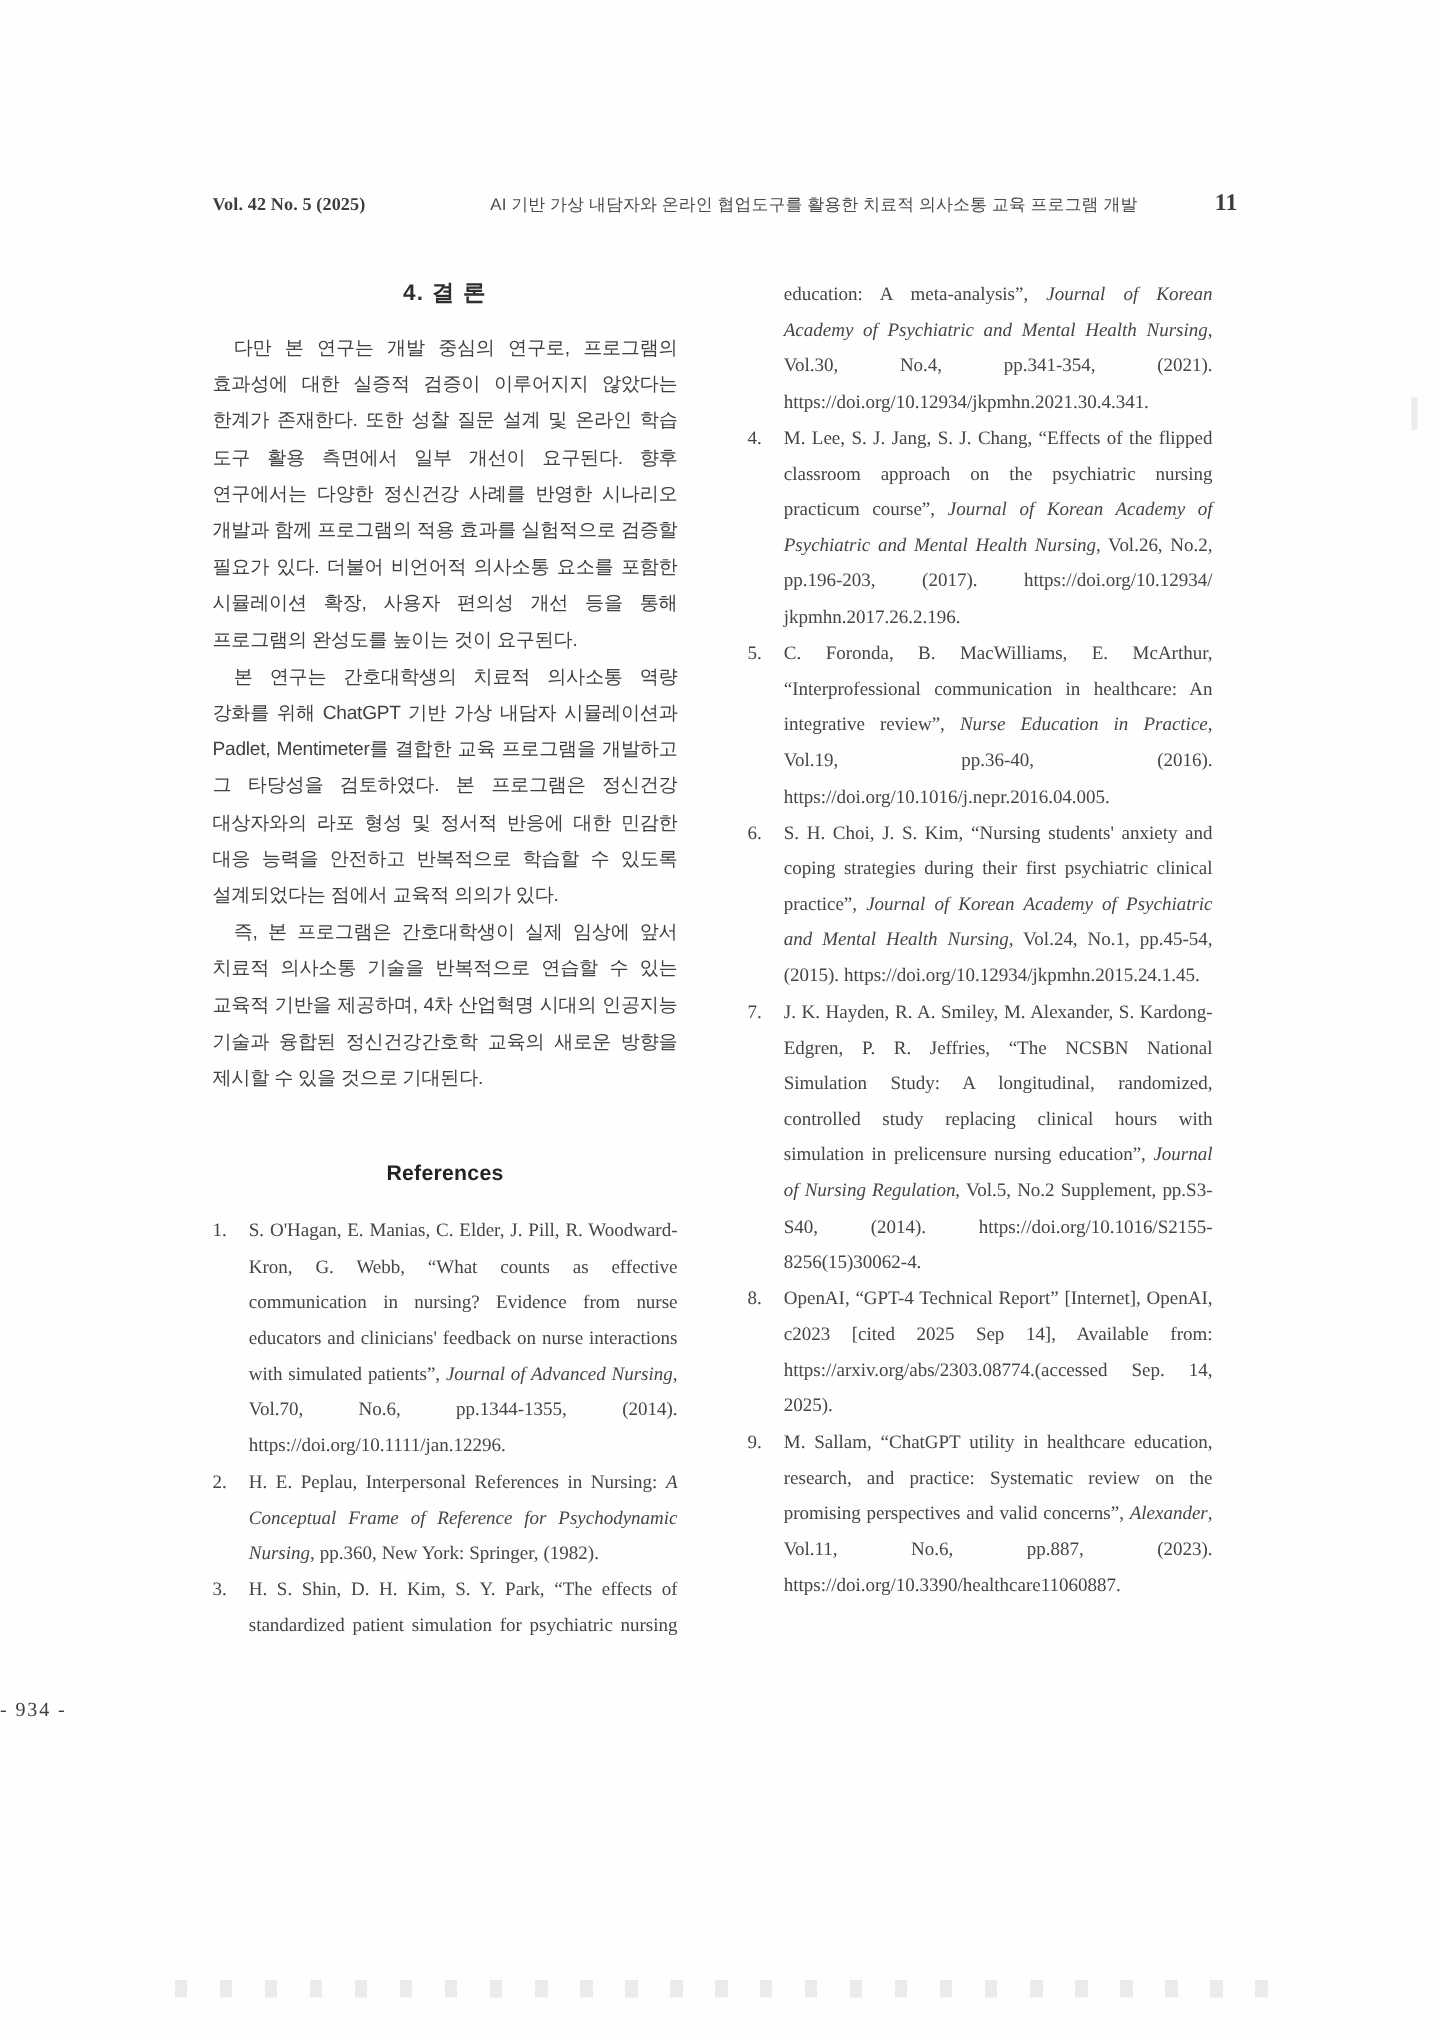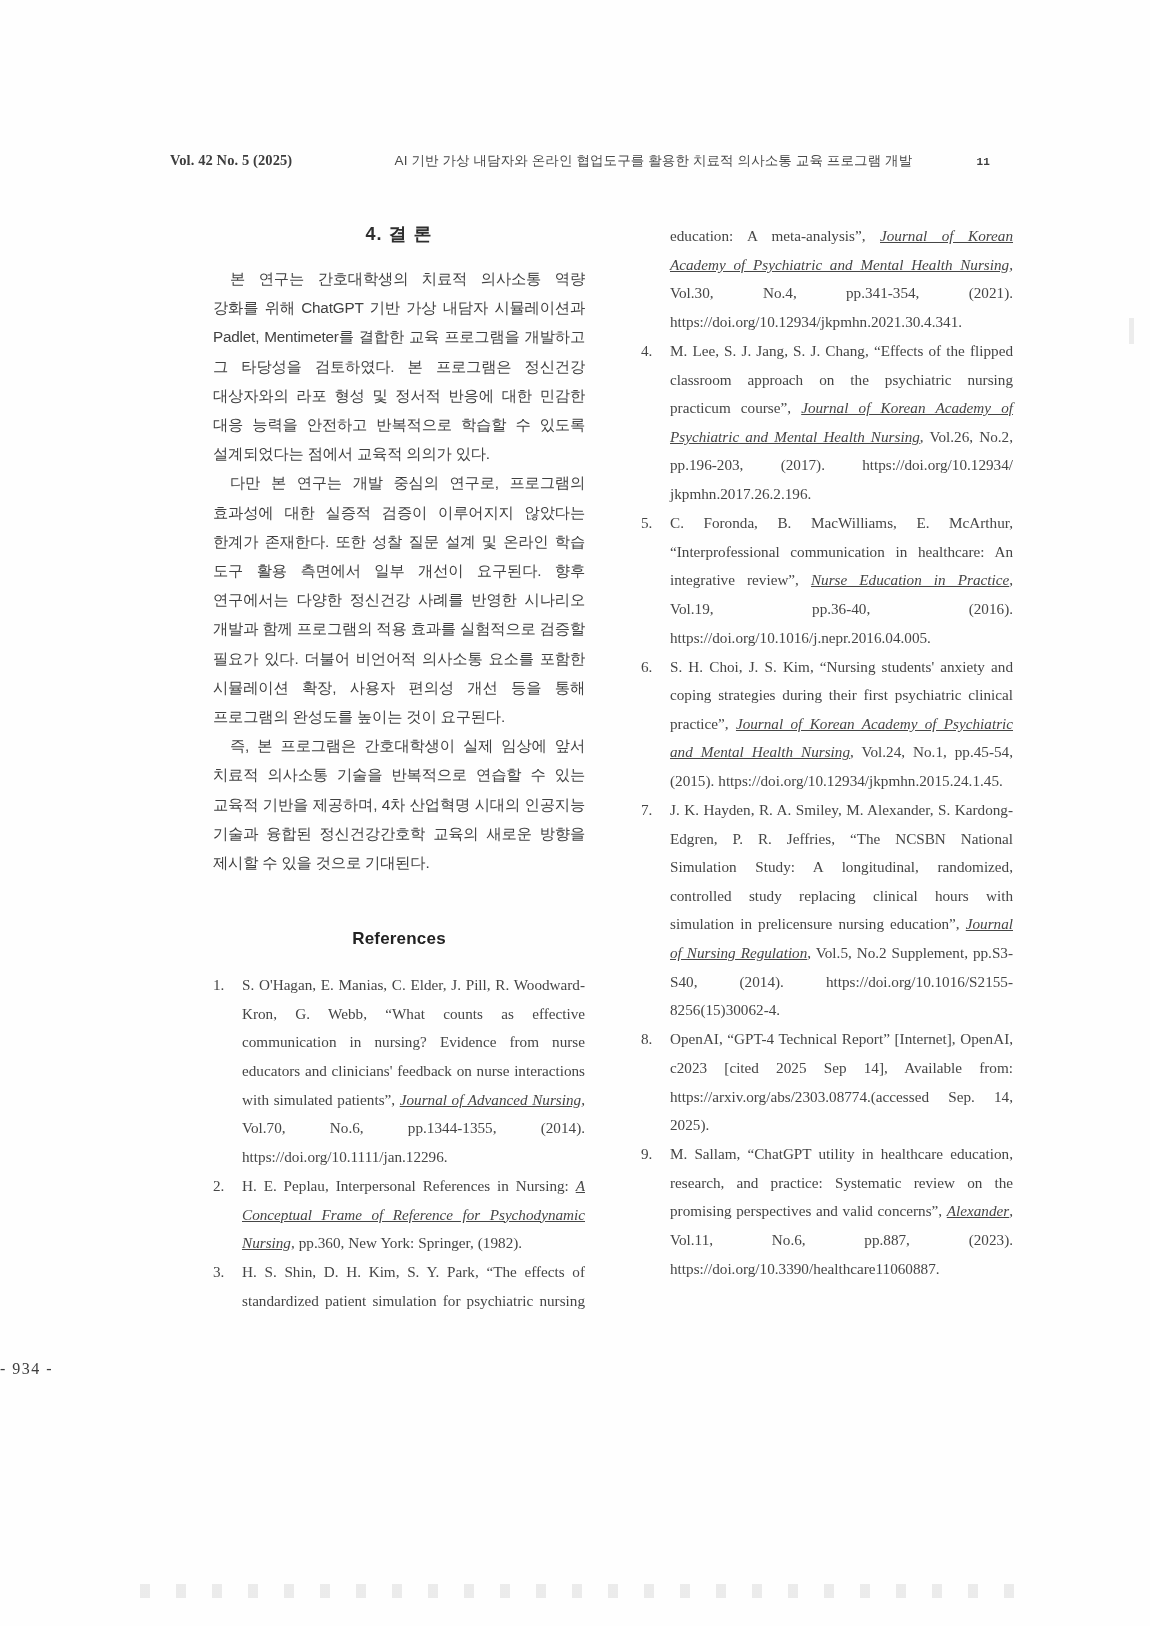--- a/index.html
+++ b/index.html
@@ -47,39 +47,37 @@
     flex: 1;
     text-align: center;
     font-size: 13.5px;
     font-family: "Liberation Sans", "DejaVu Sans", sans-serif;
     color: #4a4a4a;
     white-space: nowrap;
     padding-left: 52px;
   }
   .rh-page {
     font-weight: bold;
-    font-size: 11px;
+    font-size: 19px;
     padding-left: 14px;
     color: #3d3d3d;
-    font-family: Liberation Mono, monospace;
   }
 
   
   .columns {
     position: absolute;
     left: 170px;
     top: 222px;
     width: 800px;
     height: 1120px;
   }
   .col {
     position: absolute;
     top: 0;
     width: 372px;
-    margin-left: 43px;
   }
   .col-left  { left: 0; }
   .col-right { left: 428px; }
 
   
   .sec-heading {
     font-family: "Liberation Sans", "DejaVu Sans", sans-serif;
     font-weight: bold;
     font-size: 18px;
     text-align: center;
@@ -135,21 +133,20 @@
     left: 0;
     top: 0;
     width: 22px;
     text-align: right;
     font-size: 15.2px;
     color: #454545;
   }
   .ref-body { display: block; }
   .ref-body i {
     font-style: italic;
-    text-decoration: underline;
   }
 
   
   .folio {
     position: absolute;
     left: 0;
     right: 0;
     top: 1360px;
     text-align: left;
     font-size: 16px;
@@ -190,22 +187,22 @@
     <span class="rh-left">Vol. 42 No. 5 (2025)</span>
     <span class="rh-center">AI 기반 가상 내담자와 온라인 협업도구를 활용한 치료적 의사소통 교육 프로그램 개발</span>
     <span class="rh-page">11</span>
   </div>
 
   <div class="columns">
 
     <div class="col col-left">
       <h2 class="sec-heading">4. 결 론</h2>
 
+      <p class="kpara">다만 본 연구는 개발 중심의 연구로, 프로그램의 효과성에 대한 실증적 검증이 이루어지지 않았다는 한계가 존재한다. 또한 성찰 질문 설계 및 온라인 학습 도구 활용 측면에서 일부 개선이 요구된다. 향후 연구에서는 다양한 정신건강 사례를 반영한 시나리오 개발과 함께 프로그램의 적용 효과를 실험적으로 검증할 필요가 있다. 더불어 비언어적 의사소통 요소를 포함한 시뮬레이션 확장, 사용자 편의성 개선 등을 통해 프로그램의 완성도를 높이는 것이 요구된다.</p>
       <p class="kpara">본 연구는 간호대학생의 치료적 의사소통 역량 강화를 위해 ChatGPT 기반 가상 내담자 시뮬레이션과 Padlet, Mentimeter를 결합한 교육 프로그램을 개발하고 그 타당성을 검토하였다. 본 프로그램은 정신건강 대상자와의 라포 형성 및 정서적 반응에 대한 민감한 대응 능력을 안전하고 반복적으로 학습할 수 있도록 설계되었다는 점에서 교육적 의의가 있다.</p>
-      <p class="kpara">다만 본 연구는 개발 중심의 연구로, 프로그램의 효과성에 대한 실증적 검증이 이루어지지 않았다는 한계가 존재한다. 또한 성찰 질문 설계 및 온라인 학습 도구 활용 측면에서 일부 개선이 요구된다. 향후 연구에서는 다양한 정신건강 사례를 반영한 시나리오 개발과 함께 프로그램의 적용 효과를 실험적으로 검증할 필요가 있다. 더불어 비언어적 의사소통 요소를 포함한 시뮬레이션 확장, 사용자 편의성 개선 등을 통해 프로그램의 완성도를 높이는 것이 요구된다.</p>
       <p class="kpara">즉, 본 프로그램은 간호대학생이 실제 임상에 앞서 치료적 의사소통 기술을 반복적으로 연습할 수 있는 교육적 기반을 제공하며, 4차 산업혁명 시대의 인공지능 기술과 융합된 정신건강간호학 교육의 새로운 방향을 제시할 수 있을 것으로 기대된다.</p>
 
       <h2 class="ref-heading">References</h2>
 
       <ol class="reflist">
           <li>
             <span class="num">1.</span>
             <span class="ref-body"><span>S. O'Hagan, E. Manias, C. Elder, J. Pill, R. Woodward-Kron, G. Webb, “What counts as effective communication in nursing? Evidence from nurse educators and clinicians' feedback on nurse interactions with simulated patients”, </span><i>Journal of Advanced Nursing</i><span>, Vol.70, No.6, pp.1344-1355, (2014). https://doi.org/10.1111/jan.12296.</span></span>
           </li>
           <li>

